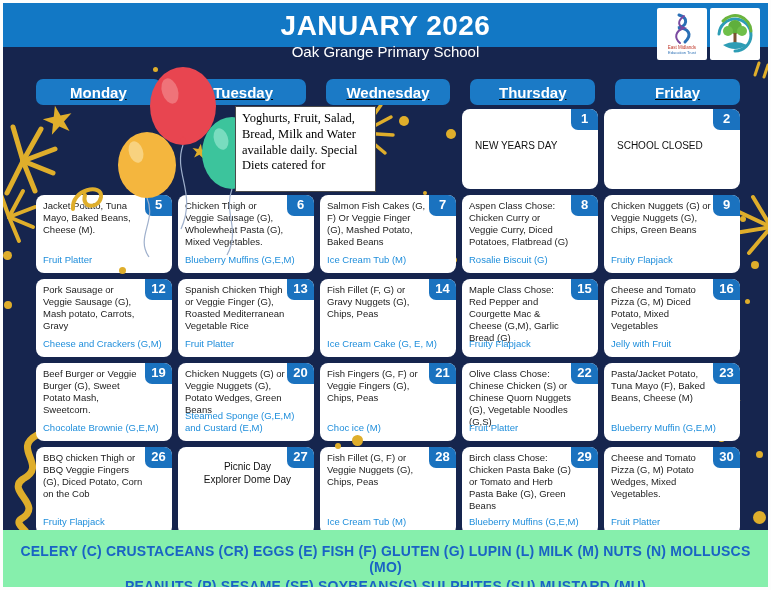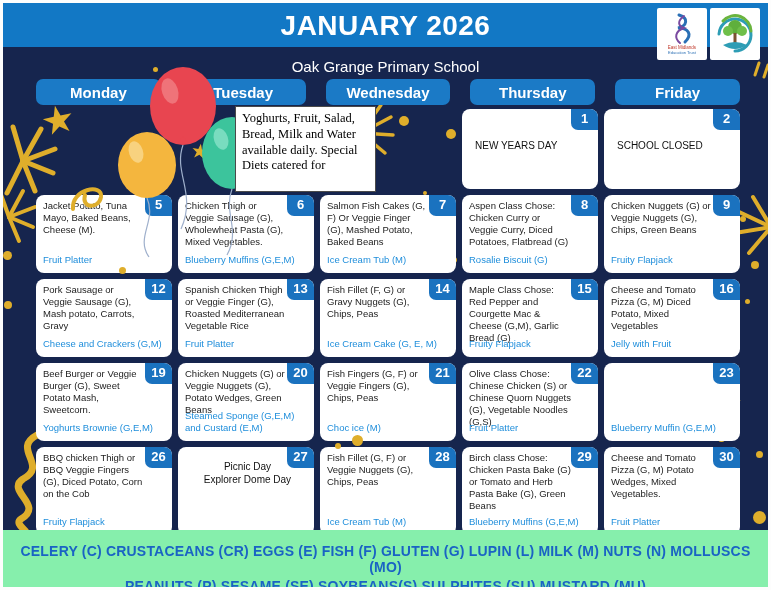--- a/index.html
+++ b/index.html
@@ -2,28 +2,28 @@
 <html><head>
 <meta charset="utf-8">
 <style>
   html,body{margin:0;padding:0;}
   body{width:771px;height:590px;position:relative;font-family:"Liberation Sans",sans-serif;background:#fff;}
   .frame{position:absolute;inset:0;border:3px solid #fdfdfd;outline:1px solid #c9c9c9;background:#16254e;overflow:hidden;box-sizing:border-box;}
 
   
   .header{position:absolute;top:0;left:0;right:0;height:44px;background:#1278c5;z-index:2;}
   .title{text-align:center;color:#fff;font-weight:bold;font-size:28px;letter-spacing:.5px;padding-top:7px;}
-  .subtitle{text-align:center;color:#fff;font-size:15px;margin-top:16px;}
+  .subtitle{text-align:center;color:#fff;font-size:15px;margin-top:1px;}
   .logos{position:absolute;top:5px;right:8px;display:flex;gap:3px;z-index:3;}
   .logo-box{width:50px;height:52px;background:#fff;display:flex;flex-direction:column;align-items:center;justify-content:center;border-radius:2px;}
   .logo-cap{font-size:4.5px;color:#c0392b;line-height:1.1;}
   .logo-cap2{font-size:4px;color:#2a6fb5;line-height:1.1;}
 
   
-  .dayrow{position:absolute;top:76px;left:33px;width:704px;display:grid;grid-template-columns:repeat(5,1fr);gap:20px;z-index:2;}
+  .dayrow{position:absolute;top:76px;left:33px;width:704px;display:grid;grid-template-columns:repeat(5,1fr);gap:20px;z-index:2;text-decoration:underline;}
   .daybtn{height:26px;background:#1b7ac6;border-radius:7px;color:#fff;font-weight:bold;font-size:15px;display:flex;align-items:center;justify-content:center;}
 
   
   .weeks{position:absolute;top:106px;left:33px;width:704px;display:flex;flex-direction:column;gap:6px;z-index:2;}
   .week{display:grid;grid-template-columns:repeat(5,1fr);gap:6px;}
   .h80{height:80px}.h78{height:78px}.h88{height:88px}
   .cell{position:relative;background:#fff;border-radius:8px;padding:5px 4px 5px 7px;font-size:9.5px;line-height:1.25;color:#1c1c1c;box-sizing:border-box;}
   .badge{position:absolute;top:0;right:0;width:27px;height:21px;background:#1a72bf;color:#fff;border-radius:0 8px 0 7px;display:flex;align-items:center;justify-content:center;font-weight:bold;font-size:13px;}
   .main{padding-right:23px;}
   .dessert{position:absolute;left:7px;right:4px;bottom:7px;color:#1f8edb;}
@@ -246,39 +246,40 @@
         <div class="badge">16</div>
         <div class="main">Cheese and Tomato Pizza (G, M) Diced Potato, Mixed Vegetables</div>
         <div class="dessert">Jelly with Fruit</div>
       </div>
     </div>
 
     <div class="week h78">
       <div class="cell">
         <div class="badge">19</div>
         <div class="main">Beef Burger or Veggie Burger (G), Sweet Potato Mash, Sweetcorn.</div>
-        <div class="dessert">Yoghurts Brownie (G,E,M)</div>
+        <div class="dessert">Chocolate Brownie (G,E,M)</div>
       </div>
       <div class="cell">
         <div class="badge">20</div>
         <div class="main">Chicken Nuggets (G) or Veggie Nuggets (G), Potato Wedges, Green Beans</div>
         <div class="dessert">Steamed Sponge (G,E,M) and Custard (E,M)</div>
       </div>
       <div class="cell">
         <div class="badge">21</div>
         <div class="main">Fish Fingers (G, F) or Veggie Fingers (G), Chips, Peas</div>
         <div class="dessert">Choc ice (M)</div>
       </div>
       <div class="cell">
         <div class="badge">22</div>
         <div class="main">Olive Class Chose: Chinese Chicken (S) or Chinese Quorn Nuggets (G), Vegetable Noodles (G,S)</div>
         <div class="dessert">Fruit Platter</div>
       </div>
       <div class="cell">
         <div class="badge">23</div>
+        <div class="main">Pasta/Jacket Potato, Tuna Mayo (F), Baked Beans, Cheese (M)</div>
         <div class="dessert">Blueberry Muffin (G,E,M)</div>
       </div>
     </div>
 
     <div class="week h88">
       <div class="cell">
         <div class="badge">26</div>
         <div class="main">BBQ chicken Thigh or BBQ Veggie Fingers (G), Diced Potato, Corn on the Cob</div>
         <div class="dessert">Fruity Flapjack</div>
       </div>

